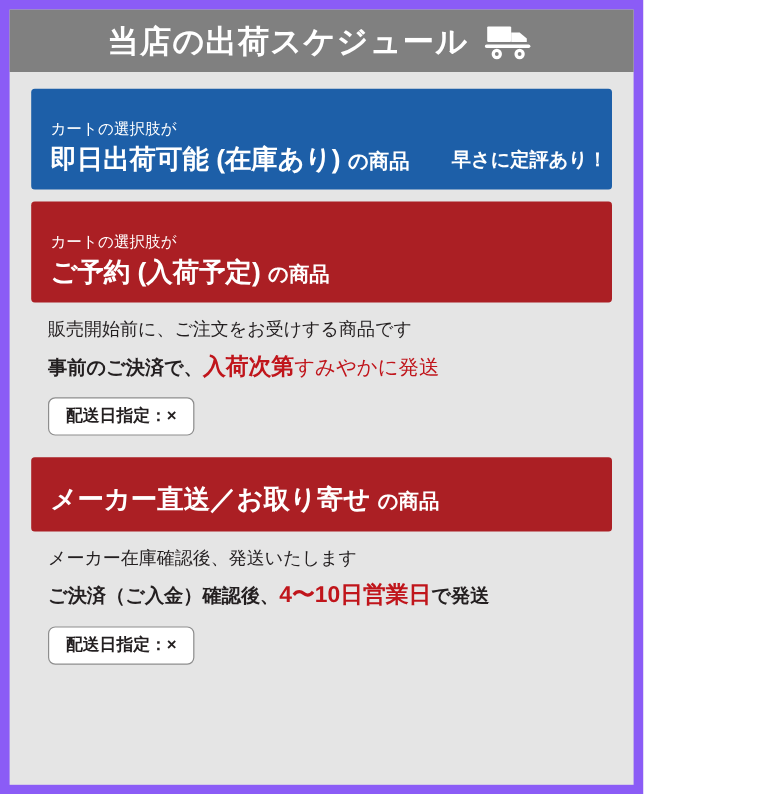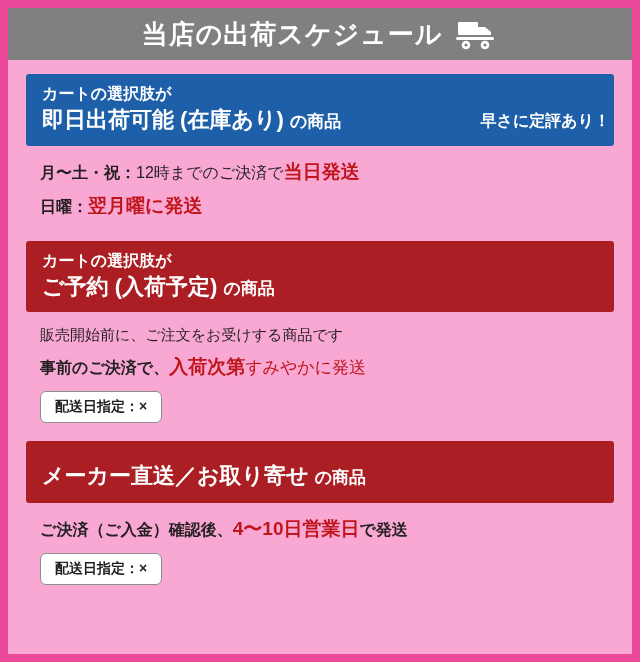--- a/index.html
+++ b/index.html
@@ -8,25 +8,25 @@
   }
   body {
     width: 640px;
     height: 662px;
     background: #ffffff;
     font-family: "Liberation Sans", sans-serif;
     overflow: hidden;
   }
   .page {
     position: relative;
-    width: 640px;
+    width: 536px;
     height: 662px;
     box-sizing: border-box;
-    border: 8px solid #ec4899;
-    background: #f9a8d4;
+    border: 8px solid #8b5cf6;
+    background: #e5e5e5;
   }
   
   .header {
     height: 52px;
     background: #808080;
     display: flex;
     align-items: center;
     justify-content: center;
     gap: 14px;
     box-sizing: border-box;
@@ -51,24 +51,25 @@
   .band {
     border-radius: 3px;
     padding: 10px 16px 12px 16px;
     box-sizing: border-box;
     color: #ffffff;
     position: relative;
   }
   .band.blue { background: #1d5fa8; }
   .band.red  { background: #ab1f24; }
   .band-sub {
-    font-size: 16px;
-    font-weight: bold;
+    font-size: 13px;
+    font-weight: normal;
     line-height: 1.2;
     margin-bottom: 3px;
+    margin-top: 16px;
   }
   .band-main {
     font-size: 22px;
     font-weight: bold;
     line-height: 1.25;
   }
   .band-main .small {
     font-size: 17px;
     font-weight: bold;
   }
@@ -152,28 +153,20 @@
 
     <div class="band blue">
       <div class="band-sub">カートの選択肢が</div>
       <div class="band-main">
         <span>即日出荷可能 (在庫あり)</span>
         <span class="small">の商品</span>
       </div>
       <div class="band-note">早さに定評あり！</div>
     </div>
 
-    <div class="detail">
-      <div class="line big">
-        <span class="label">月〜土・祝：</span><span>12時までのご決済で</span><span class="em">当日発送</span>
-      </div>
-      <div class="line big">
-        <span class="label">日曜：</span><span class="em">翌月曜に発送</span>
-      </div>
-    </div>
 
     <div class="gap-sm"></div>
 
     <div class="band red">
       <div class="band-sub">カートの選択肢が</div>
       <div class="band-main">
         <span>ご予約 (入荷予定)</span>
         <span class="small">の商品</span>
       </div>
     </div>
@@ -191,20 +184,23 @@
     <div class="gap-md"></div>
 
     <div class="band red single">
       <div class="band-main">
         <span>メーカー直送／お取り寄せ</span>
         <span class="small">の商品</span>
       </div>
     </div>
 
     <div class="detail">
+      <div class="line">
+        <span>メーカー在庫確認後、発送いたします</span>
+      </div>
       <div class="line big">
         <span class="label">ご決済（ご入金）確認後、</span><span class="em">4〜10日営業日</span><span class="plain-bold">で発送</span>
       </div>
       <div class="chip">配送日指定：×</div>
     </div>
 
   </div>
 </div>
 
 </body></html>

